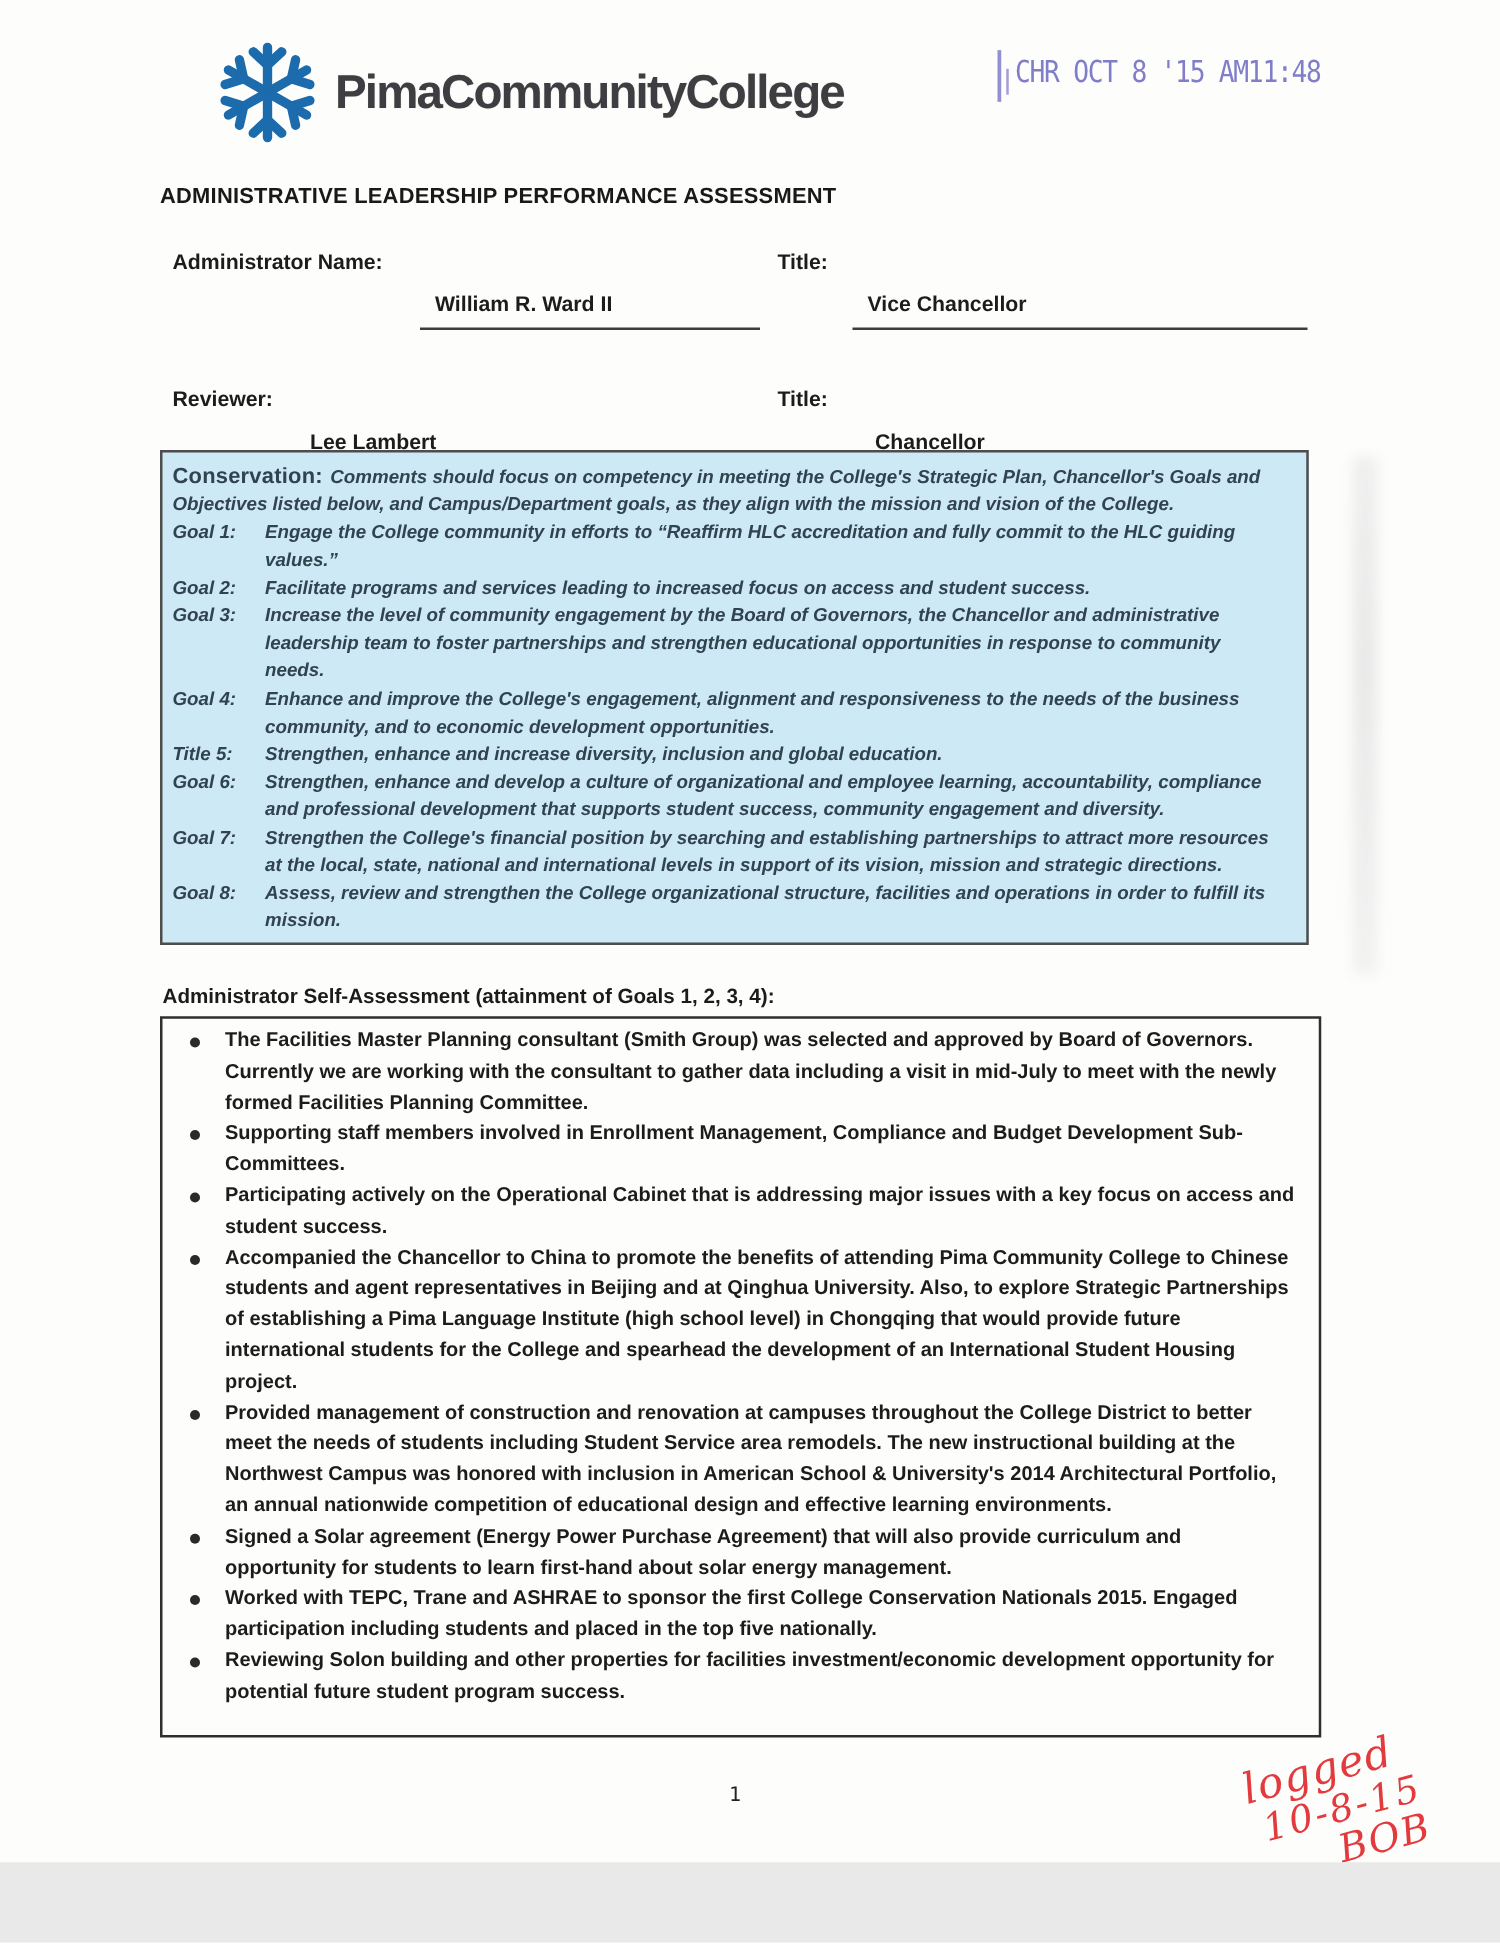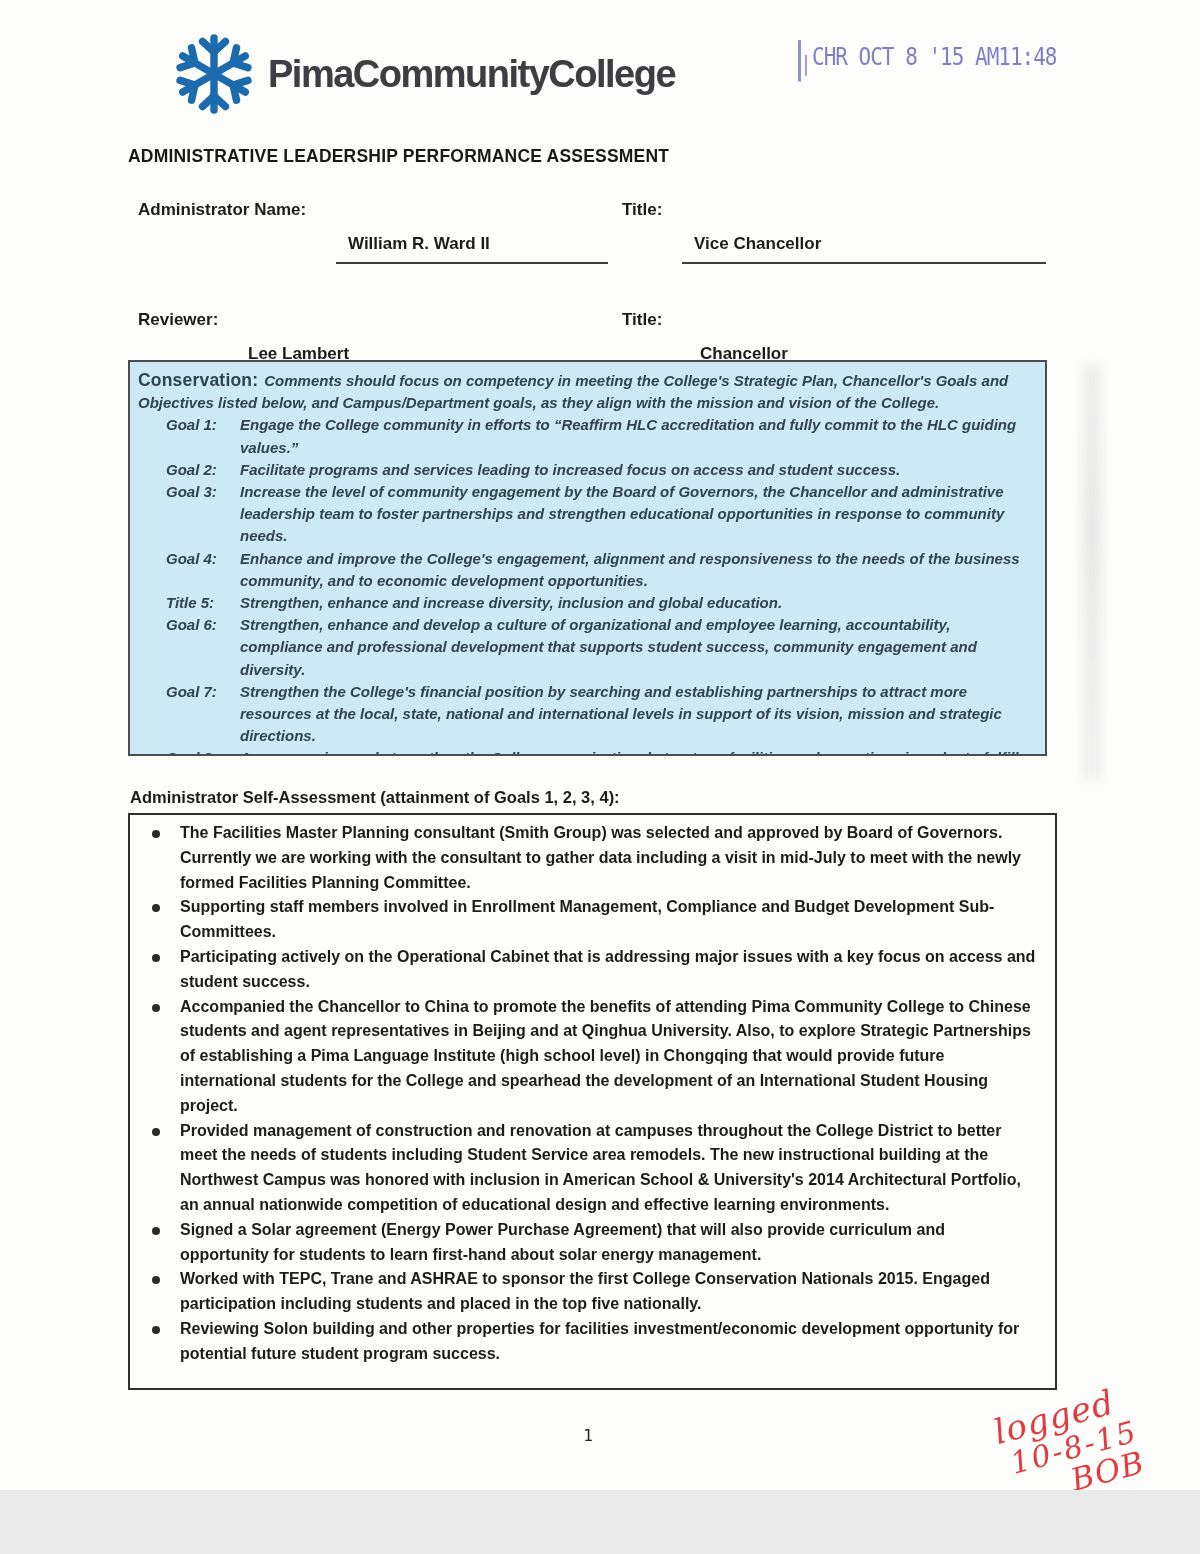--- a/index.html
+++ b/index.html
@@ -60,21 +60,21 @@
   .instructions-box {
     position: absolute; left: 128px; top: 360px; width: 919px; height: 396px;
     background: #cde9f5;
     border: 2px solid #4d4d4d;
     padding: 7px 12px 0 8px;
     color: #31434f;
     overflow: hidden;
   }
   .instr-intro { font-size: 15px; font-weight: 700; font-style: italic; line-height: 22.2px; }
   .instr-label { font-size: 17.5px; font-weight: 700; font-style: normal; letter-spacing: 0.2px; padding-right: 6px; }
-  .goal-row { display: flex; font-size: 15px; font-weight: 700; font-style: italic; line-height: 22.2px; margin-left: 28px; }
+  .goal-row { display: flex; font-size: 15px; font-weight: 700; font-style: italic; line-height: 22.2px; }
   .goal-label { flex: 0 0 74px; }
   .goal-text { flex: 1; padding-right: 8px; }
 
   
   .sa-heading {
     position: absolute; left: 130px; top: 788px;
     font-size: 16.5px; font-weight: 700; color: #1b1b1b;
   }
   .bullet-box {
     position: absolute; left: 128px; top: 813px; width: 929px; height: 577px;

